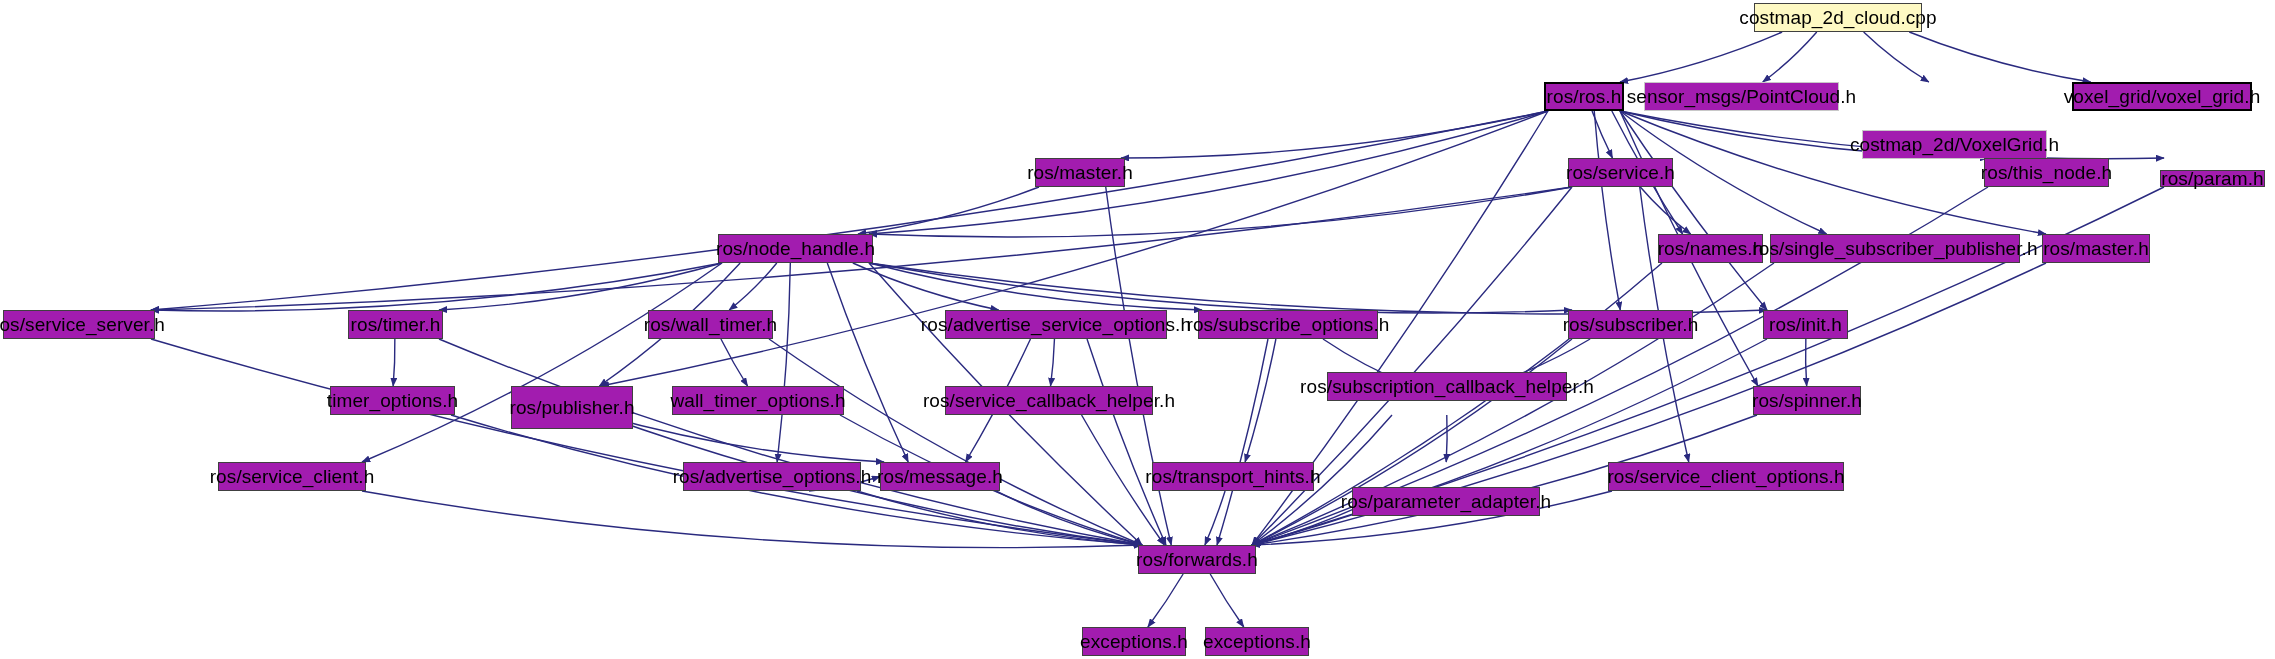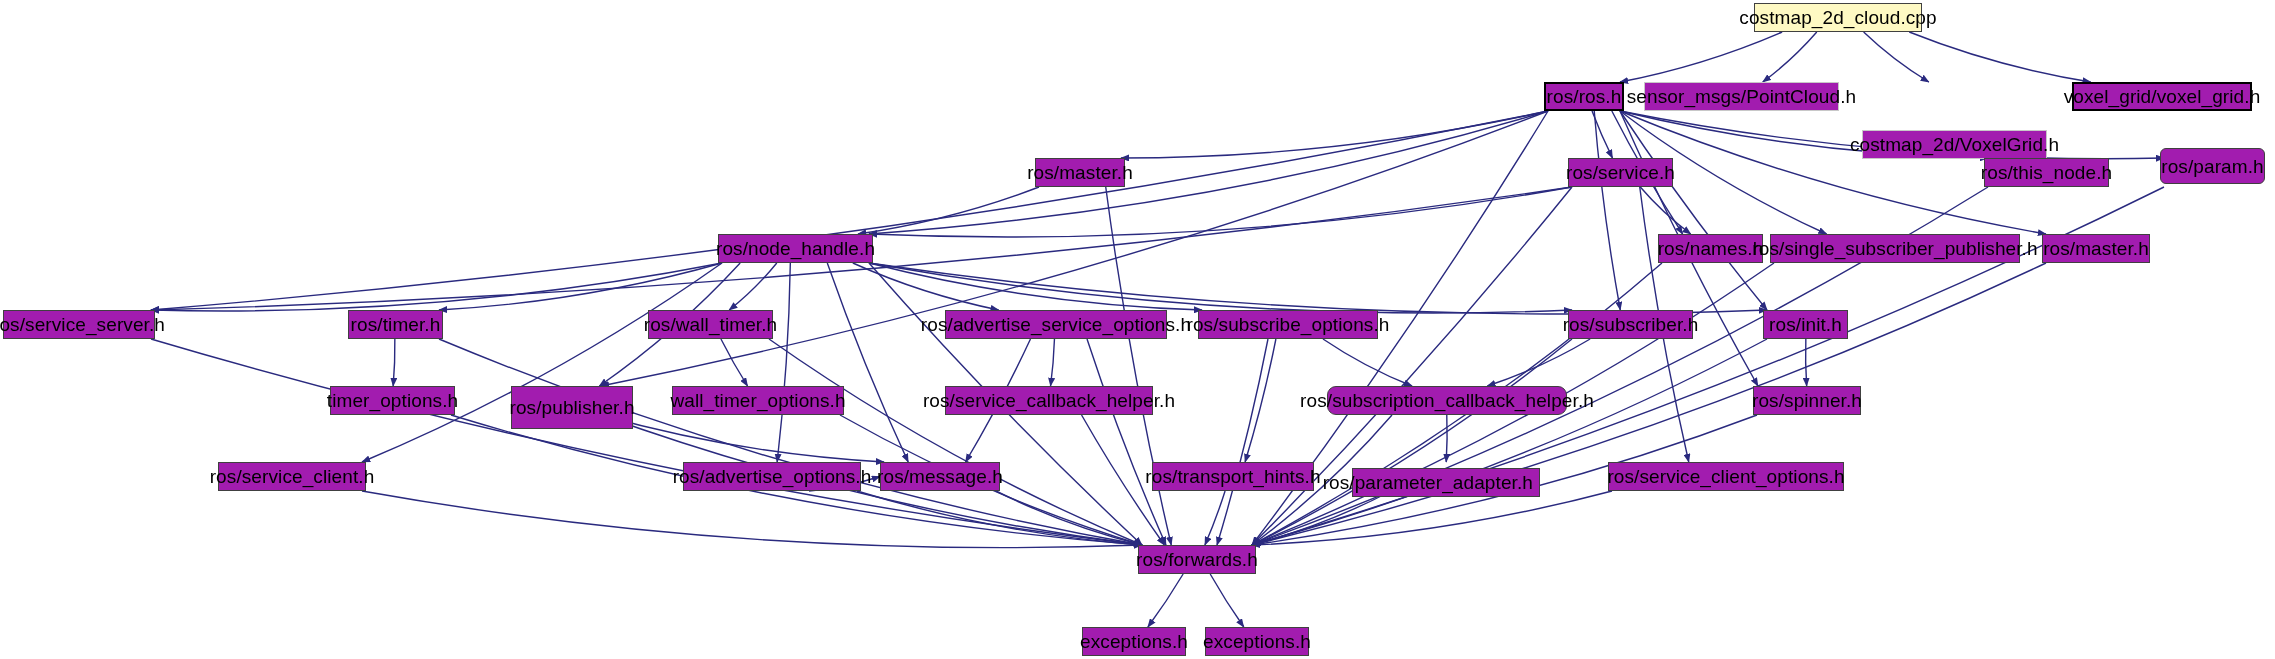--- a/index.html
+++ b/index.html
@@ -158,21 +158,21 @@
       </div>
       <div class="gnode normal" style="left: 1035px; top: 158px; width: 90px; height: 29px;">
         <span class="gnode-label">ros/master.h</span>
       </div>
       <div class="gnode normal" style="left: 1568px; top: 158px; width: 105px; height: 29px;">
         <span class="gnode-label">ros/service.h</span>
       </div>
       <div class="gnode normal" style="left: 1984px; top: 158px; width: 125px; height: 29px;">
         <span class="gnode-label">ros/this_node.h</span>
       </div>
-      <div class="gnode normal" style="left: 2160px; top: 148px; width: 105px; height: 36px; border-radius: 6px;">
+      <div class="gnode normal" style="left: 2160px; top: 170px; width: 105px; height: 17px;">
         <span class="gnode-label">ros/param.h</span>
       </div>
       <div class="gnode normal" style="left: 718px; top: 234px; width: 155px; height: 29px;">
         <span class="gnode-label">ros/node_handle.h</span>
       </div>
       <div class="gnode normal" style="left: 1658px; top: 234px; width: 105px; height: 29px;">
         <span class="gnode-label">ros/names.h</span>
       </div>
       <div class="gnode normal" style="left: 1770px; top: 234px; width: 250px; height: 29px;">
         <span class="gnode-label">ros/single_subscriber_publisher.h</span>
@@ -206,39 +206,39 @@
       </div>
       <div class="gnode normal" style="left: 483px; top: 386px; width: 122px; height: 43px; margin-left: 28px;">
         <span class="gnode-label">ros/publisher.h</span>
       </div>
       <div class="gnode normal" style="left: 672px; top: 386px; width: 172px; height: 29px;">
         <span class="gnode-label">wall_timer_options.h</span>
       </div>
       <div class="gnode normal" style="left: 945px; top: 386px; width: 208px; height: 29px;">
         <span class="gnode-label">ros/service_callback_helper.h</span>
       </div>
-      <div class="gnode normal" style="left: 1327px; top: 386px; width: 240px; height: 29px; border-radius: 9px;">
+      <div class="gnode normal" style="left: 1327px; top: 372px; width: 240px; height: 29px;">
         <span class="gnode-label">ros/subscription_callback_helper.h</span>
       </div>
       <div class="gnode normal" style="left: 1753px; top: 386px; width: 108px; height: 29px;">
         <span class="gnode-label">ros/spinner.h</span>
       </div>
       <div class="gnode normal" style="left: 218px; top: 462px; width: 148px; height: 29px;">
         <span class="gnode-label">ros/service_client.h</span>
       </div>
       <div class="gnode normal" style="left: 683px; top: 462px; width: 178px; height: 29px;">
         <span class="gnode-label">ros/advertise_options.h</span>
       </div>
       <div class="gnode normal" style="left: 880px; top: 462px; width: 120px; height: 29px;">
         <span class="gnode-label">ros/message.h</span>
       </div>
       <div class="gnode normal" style="left: 1152px; top: 462px; width: 162px; height: 29px;">
         <span class="gnode-label">ros/transport_hints.h</span>
       </div>
-      <div class="gnode normal" style="left: 1352px; top: 468px; width: 188px; height: 29px; justify-content: flex-end;">
+      <div class="gnode normal" style="left: 1352px; top: 487px; width: 188px; height: 29px;">
         <span class="gnode-label">ros/parameter_adapter.h</span>
       </div>
       <div class="gnode normal" style="left: 1608px; top: 462px; width: 236px; height: 29px; text-align: right;">
         <span class="gnode-label">ros/service_client_options.h</span>
       </div>
       <div class="gnode normal" style="left: 1138px; top: 545px; width: 118px; height: 29px;">
         <span class="gnode-label">ros/forwards.h</span>
       </div>
       <div class="gnode normal" style="left: 1082px; top: 627px; width: 104px; height: 29px;">
         <span class="gnode-label">exceptions.h</span>

